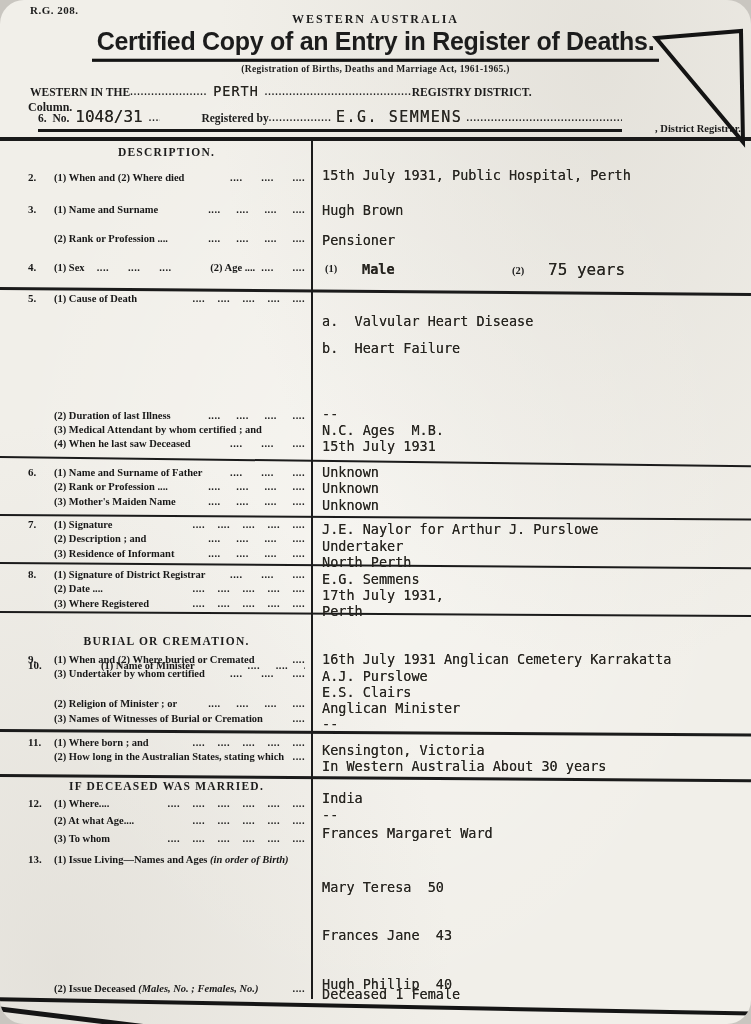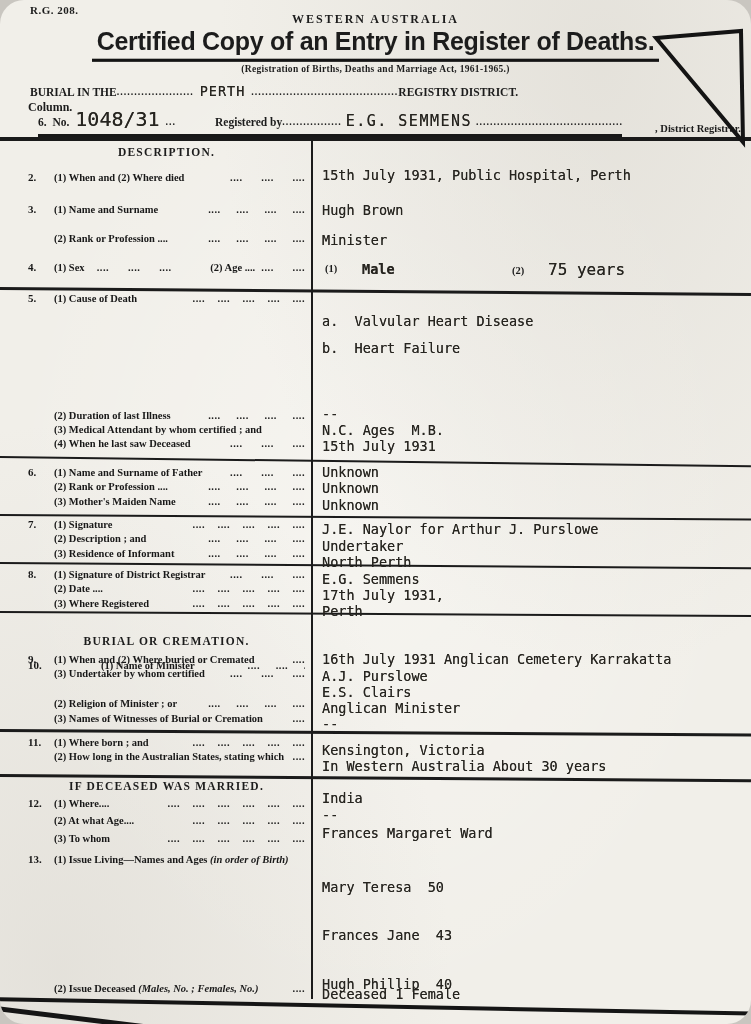--- a/index.html
+++ b/index.html
@@ -27,21 +27,21 @@
   }
   .act { position:absolute; left:0; top:64px; width:100%; text-align:center; font-weight:bold; font-size:9.5px; letter-spacing:.3px; }
   .deaths-line { position:absolute; left:30px; top:83px; display:flex; align-items:baseline; white-space:pre; }
   .col-label { position:absolute; left:28px; top:100px; font-weight:bold; font-size:12px; }
   .entry-line { position:absolute; left:38px; top:107px; width:584px; display:flex; align-items:baseline; border-bottom:3px solid #181818; padding-bottom:3px; white-space:pre; overflow:hidden; }
   .registrar-title { position:absolute; right:10px; top:123px; font-weight:bold; font-size:10.5px; }
   .blbl { font-weight:bold; font-size:11.5px; }
   .fill { font-weight:bold; font-size:10px; letter-spacing:1px; overflow:hidden; flex-shrink:1; white-space:pre; position:relative; top:-1px; }
   .fill.s { max-width:78px; } .fill.m { max-width:168px; } .fill.l { max-width:178px; }
   .typed { font-family:"DejaVu Sans Mono",monospace; color:#26241f; text-shadow:0 0 .5px rgba(30,28,24,.75); }
-  .entry-no { font-size:20px; padding:0 6px;text-align:center; }
+  .entry-no { font-size:16px; padding:0 6px;text-align:center; }
   .reg-name { font-size:15px; letter-spacing:1.5px; padding:0 4px; }
   .district-val { font-size:13.5px; letter-spacing:1px; padding:0 6px; }
   .spacer50 { display:inline-block; width:50px; }
   .corner-triangle { position:absolute; left:652px; top:28px; }
   
   .body { position:absolute; left:0; top:141px; width:751px; height:883px; }
   .vline { position:absolute; left:311px; top:0; width:2px; height:858px; background:#1b1b1b; }
   .hline { position:absolute; left:0; width:100%; background:#1b1b1b; transform-origin:left center; }
   .lblrow { position:absolute; left:28px; width:277px; display:flex; align-items:baseline; font-weight:bold; font-size:10.5px; color:#181818; overflow:hidden; white-space:nowrap; }
   .lblrow .num { flex:0 0 26px; font-size:11px; }
@@ -65,21 +65,21 @@
 
   <div class="header">
     <div class="form-no">R.G. 208.</div>
     <div class="state">WESTERN AUSTRALIA</div>
     <div class="title-wrap">
       <span>Certified Copy of an Entry in Register of Deaths.</span>
     </div>
     <div class="act">(Registration of Births, Deaths and Marriage Act, 1961-1965.)</div>
 
     <div class="deaths-line">
-      <span class="blbl">BURIAL IN THE</span>
+      <span class="blbl">WESTERN IN THE</span>
       <span class="fill s">......................</span>
       <span class="typed district-val">PERTH</span>
       <span class="fill m">..........................................</span>
       <span class="blbl">REGISTRY DISTRICT.</span>
     </div>
 
     <div class="col-label">Column.</div>
 
     <div class="entry-line">
       <span class="blbl">6.  No.</span>
@@ -130,21 +130,21 @@
     <div class="lblrow" style="top:120px;">
       <span class="num">4.</span>
       <span class="lbltext">(1) Sex</span>
       <span class="dots mid">....      ....      ....</span>
       <span class="lbltext">(2) Age ....</span>
       <span class="dots">....      ....</span>
     </div>
 
     <div class="val" style="top:26px;">15th July 1931, Public Hospital, Perth</div>
     <div class="val" style="top:61px;">Hugh Brown</div>
-    <div class="val" style="top:91px;">Minister</div>
+    <div class="val" style="top:91px;">Pensioner</div>
     <span class="mark" style="left:325px;top:122px;">(1)</span>
     <div class="val b" style="left:362px;top:120px;">Male</div>
     <span class="mark" style="left:512px;top:124px;">(2)</span>
     <div class="val" style="left:548px;top:119px;font-size:16px;">75 years</div>
 
     <div class="lblrow" style="top:151px;">
       <span class="num">5.</span>
       <span class="lbltext">(1) Cause of Death</span>
       <span class="dots">....    ....    ....    ....    ....</span>
     </div>

